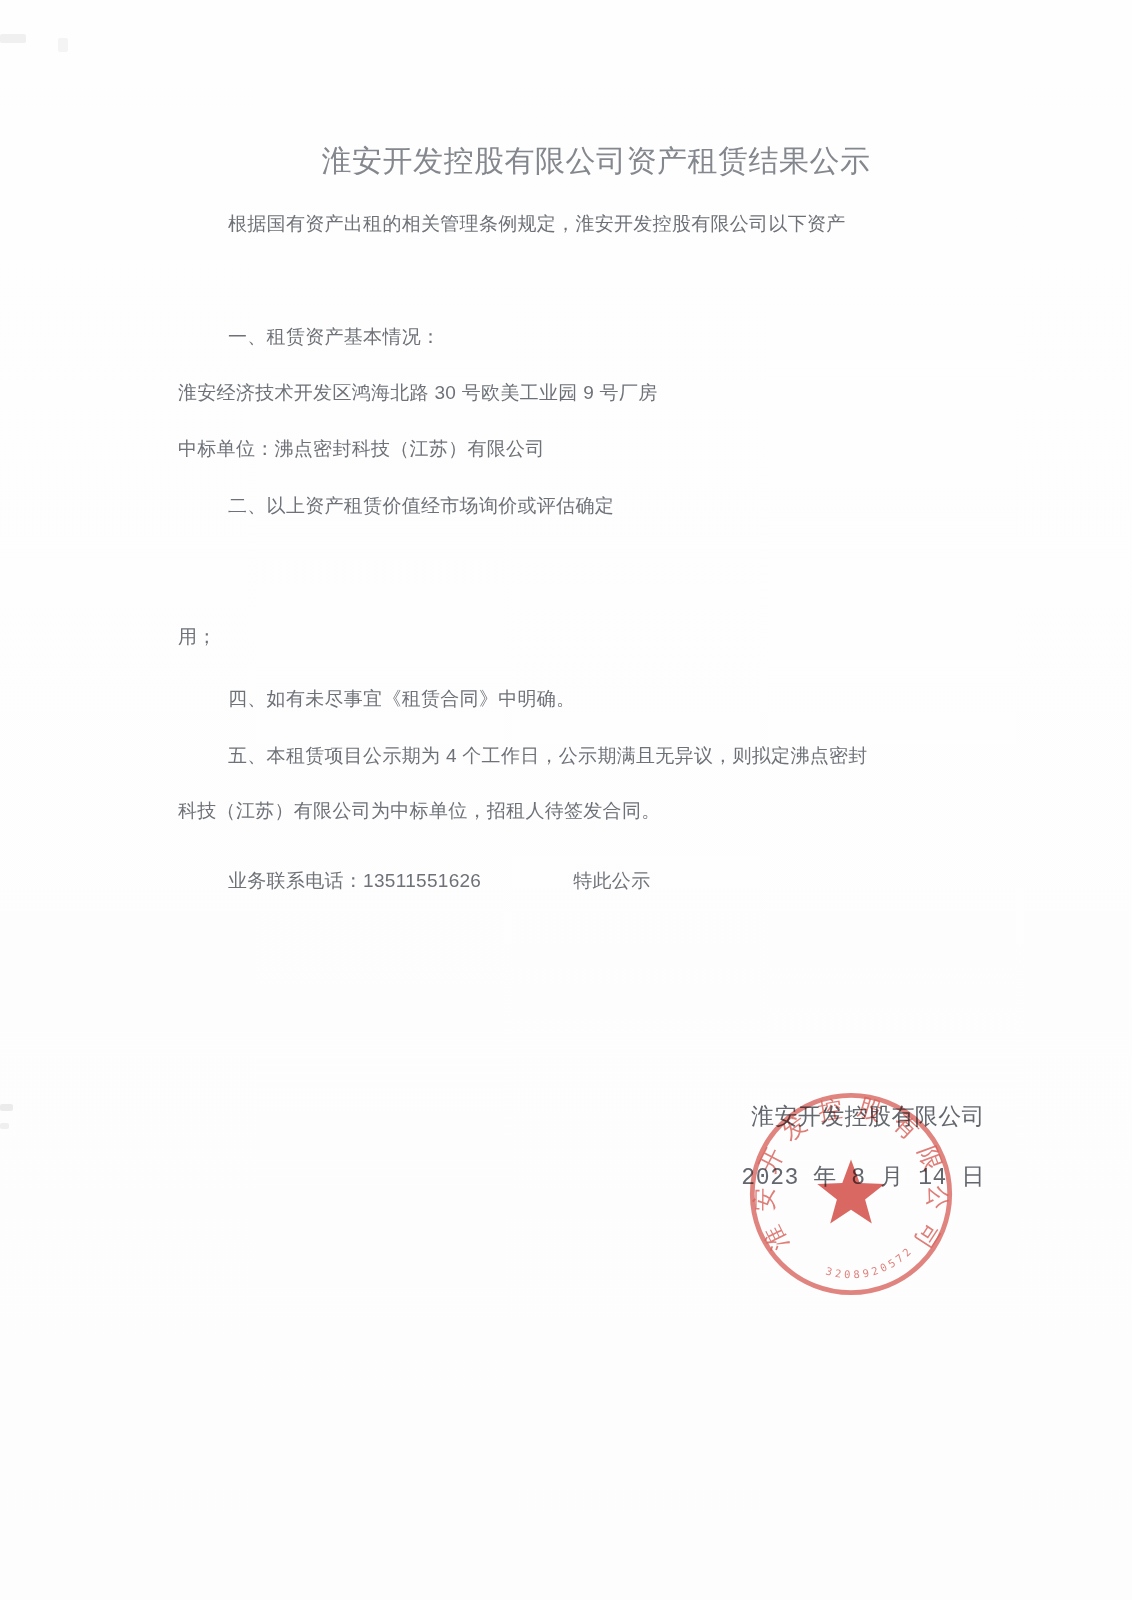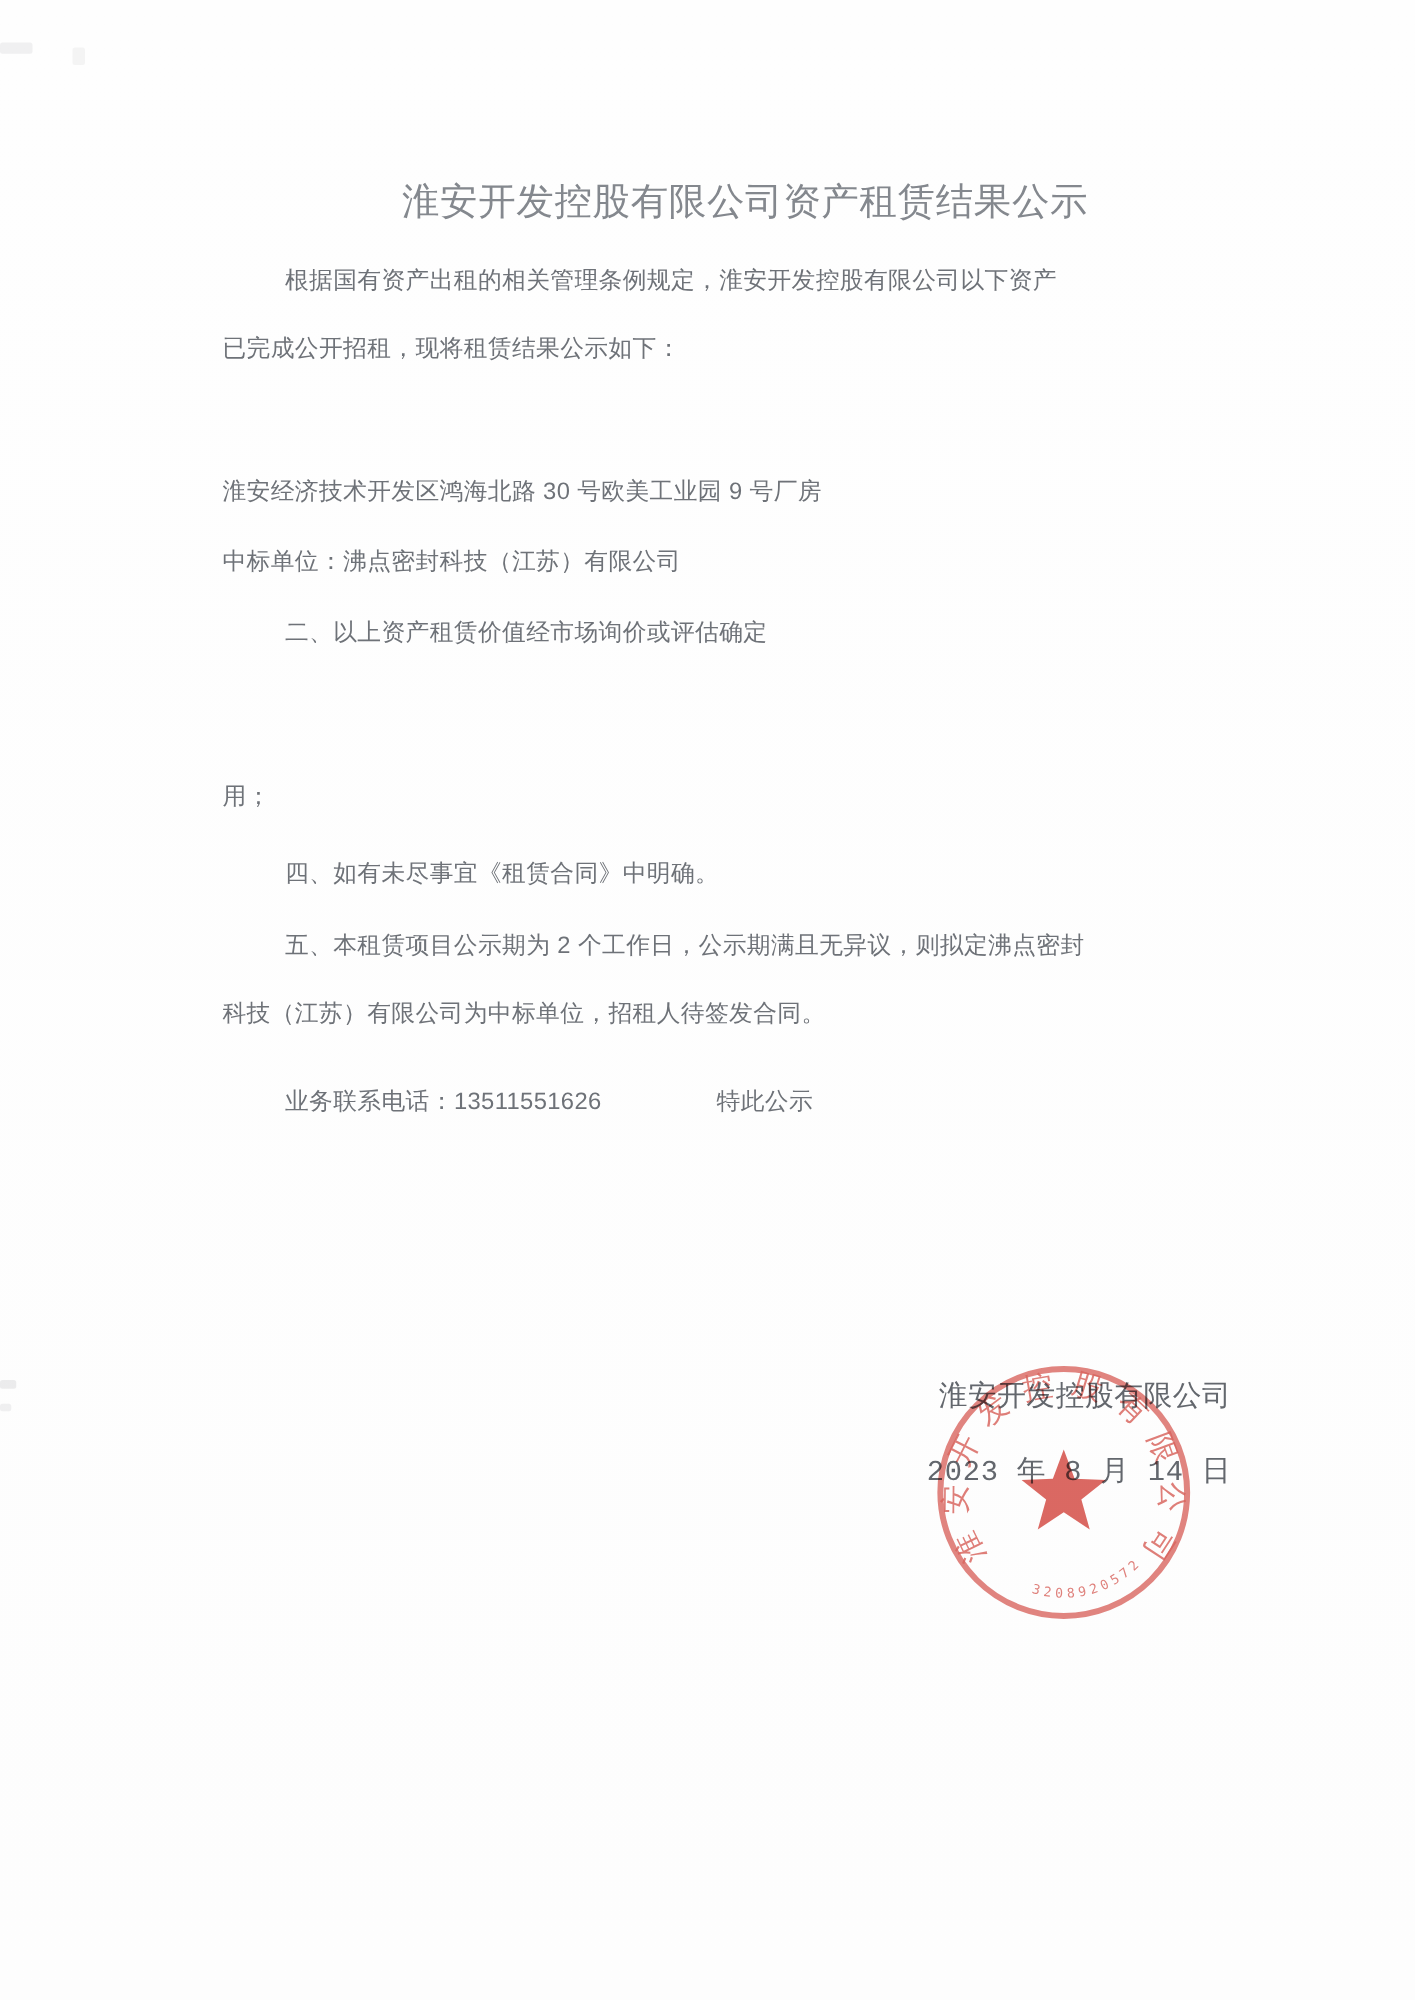--- a/index.html
+++ b/index.html
@@ -84,32 +84,32 @@
 <div class="page">
 
   <div class="artifact artifact-a"></div>
   <div class="artifact artifact-b"></div>
   <div class="artifact artifact-c"></div>
   <div class="artifact artifact-d"></div>
 
   <div class="doc-title">淮安开发控股有限公司资产租赁结果公示</div>
 
   <div class="line indent" style="top:211px">根据国有资产出租的相关管理条例规定，淮安开发控股有限公司以下资产</div>
-  <div class="line" style="top:266px">已完成公开招租，现将租赁结果公示如下：</div>
 
+  <div class="line indent" style="top:324px">一、租赁资产基本情况：</div>
   <div class="line" style="top:380px">淮安经济技术开发区鸿海北路 30 号欧美工业园 9 号厂房</div>
   <div class="line" style="top:436px">中标单位：沸点密封科技（江苏）有限公司</div>
 
   <div class="line indent" style="top:493px">二、以上资产租赁价值经市场询价或评估确定</div>
 
   <div class="line" style="top:624px">用；</div>
 
   <div class="line indent" style="top:686px">四、如有未尽事宜《租赁合同》中明确。</div>
 
-  <div class="line indent" style="top:743px">五、本租赁项目公示期为 2 个工作日，公示期满且无异议，则拟定沸点密封</div>
+  <div class="line indent" style="top:743px">五、本租赁项目公示期为 4 个工作日，公示期满且无异议，则拟定沸点密封</div>
   <div class="line" style="top:798px">科技（江苏）有限公司为中标单位，招租人待签发合同。</div>
 
   <div class="line indent" style="top:856px">
     <span>业务联系电话：</span><span>13511551626</span><span class="gap-after-phone">特此公示</span>
   </div>
 
   <div class="sig-block sig-company">淮安开发控股有限公司</div>
   <div class="sig-block sig-date">2023 年 8 月 14 日</div>
 
   <div class="seal">

